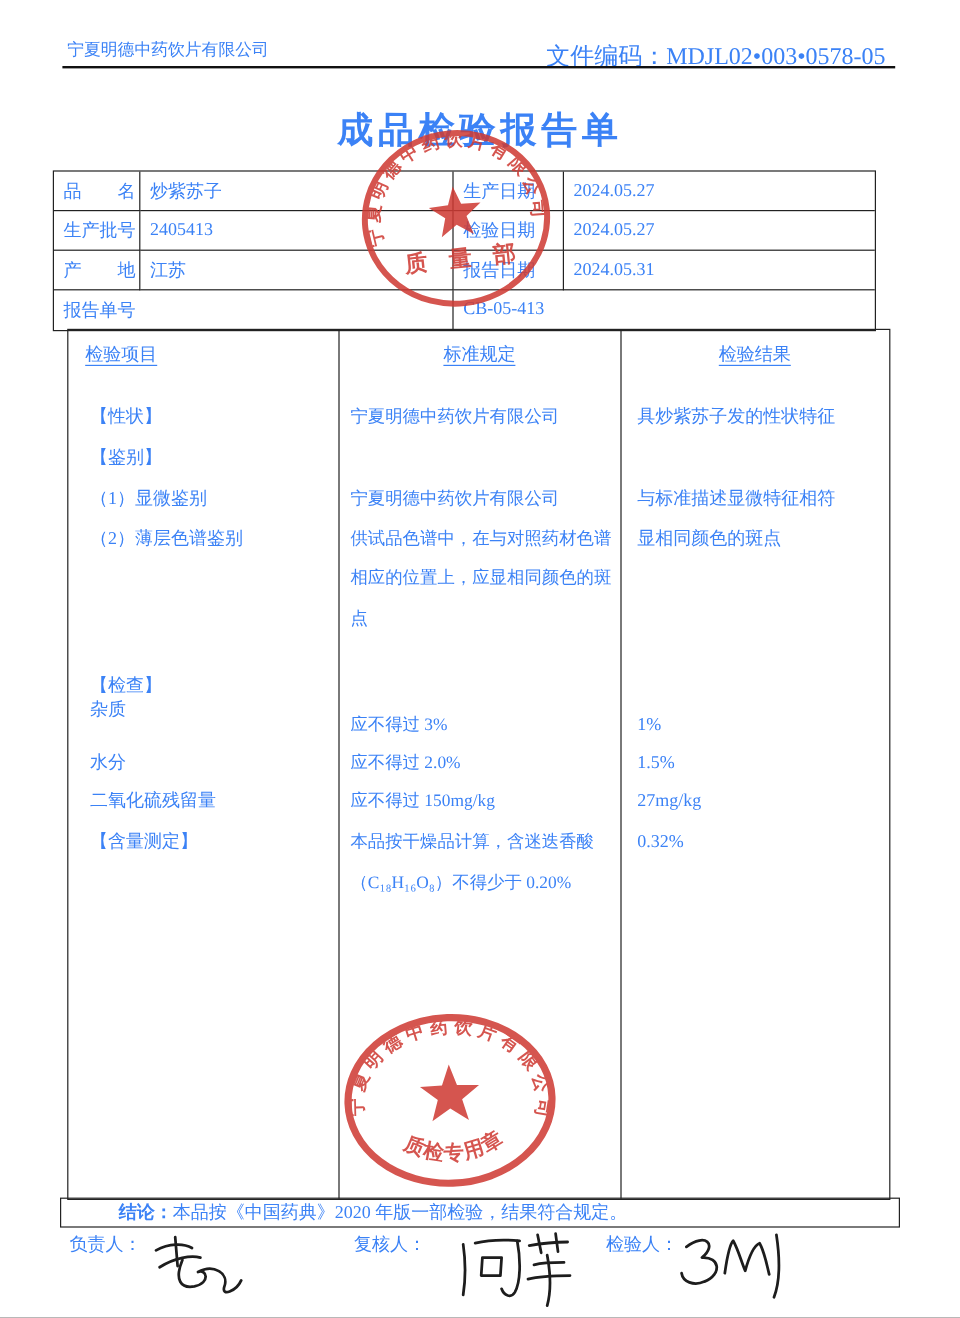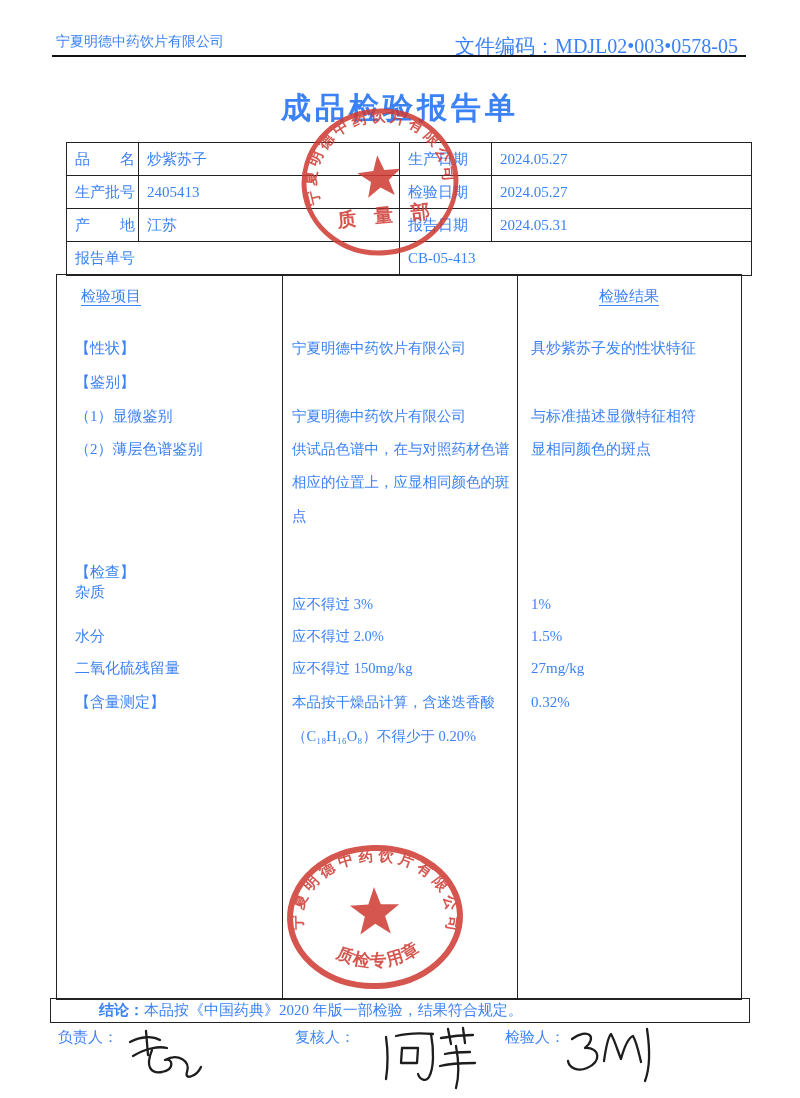--- a/index.html
+++ b/index.html
@@ -6,40 +6,40 @@
   .page{position:relative;width:800px;height:1098px;background:#ffffff;margin:0 auto;
         font-family:"Liberation Serif","DejaVu Serif",serif;color:#3b82f6;overflow:hidden;}
   
   .hdr-company{position:absolute;left:56px;top:33px;font-size:14px;}
   .hdr-code{position:absolute;right:62px;top:33px;font-size:20px;}
   .hdr-rule{position:absolute;left:52px;top:55px;width:694px;height:2px;background:#111;}
   
   .title{position:absolute;left:0;top:88px;width:100%;text-align:center;
          font-size:30px;font-weight:bold;letter-spacing:4px;z-index:3;}
   
-  .info-table{position:absolute;left:66px;top:142px;width:684px;height:132px;
+  .info-table{position:absolute;left:44px;top:142px;width:684px;height:132px;
               border:1px solid #222;display:grid;
               grid-template-columns:72px 261px 92px auto;
               grid-template-rows:repeat(4,1fr);font-size:15px;z-index:1;}
   .ic{border-right:1px solid #222;border-bottom:1px solid #222;display:flex;
       align-items:center;padding-left:8px;white-space:nowrap;overflow:visible;}
   .ic.last-col{border-right:none;}
   .ic.last-row{border-bottom:none;}
   .ic.span2a{grid-column:1 / span 2;}
   .ic.span2b{grid-column:3 / span 2;}
   
   .main-table{position:absolute;left:56px;top:274px;width:684px;height:724px;
               border:1px solid #222;font-size:15px;z-index:1;}
   .mcol{position:absolute;top:0;bottom:0;}
   .mcol1{left:0;width:225px;border-right:1px solid #222;}
   .mcol2{left:225px;width:235px;border-right:1px solid #222;}
   .mcol3{left:460px;width:224px;}
   .mhead{position:absolute;top:10px;height:22px;line-height:22px;text-decoration:underline;
          text-underline-offset:4px;}
-  .mhead.c1{left:24px;}
+  .mhead.c1{left:14px;}
   .mhead.center{left:0;right:0;text-align:center;}
   .ml{position:absolute;height:22px;line-height:22px;white-space:nowrap;}
   .mcol1 .ml{left:18px;}
   .mcol2 .ml{left:10px;font-size:14.5px;}
   .mcol3 .ml{left:14px;}
   
   .conclusion{position:absolute;left:50px;top:998px;width:700px;height:25px;
               border:1px solid #222;display:flex;align-items:center;
               padding-left:8px;box-sizing:border-box;font-size:15px;z-index:1;}
   .conclusion b{font-weight:bold;margin-left:40px;}
@@ -89,20 +89,21 @@
       <div class="ml" style="top:96px">【鉴别】</div>
       <div class="ml" style="top:130px">（1）显微鉴别</div>
       <div class="ml" style="top:163px">（2）薄层色谱鉴别</div>
       <div class="ml" style="top:286px">【检查】</div>
       <div class="ml" style="top:306px">杂质</div>
       <div class="ml" style="top:350px">水分</div>
       <div class="ml" style="top:382px">二氧化硫残留量</div>
       <div class="ml" style="top:416px">【含量测定】</div>
     </div>
     <div class="mcol mcol2">
+      <div class="mhead center">标准规定</div>
       <div class="ml" style="top:62px">宁夏明德中药饮片有限公司</div>
       <div class="ml" style="top:130px">宁夏明德中药饮片有限公司</div>
       <div class="ml" style="top:163px">供试品色谱中，在与对照药材色谱</div>
       <div class="ml" style="top:196px">相应的位置上，应显相同颜色的斑</div>
       <div class="ml" style="top:230px">点</div>
       <div class="ml" style="top:318px">应不得过 3%</div>
       <div class="ml" style="top:350px">应不得过 2.0%</div>
       <div class="ml" style="top:382px">应不得过 150mg/kg</div>
       <div class="ml" style="top:416px">本品按干燥品计算，含迷迭香酸</div>
       <div class="ml" style="top:450px">（C₁₈H₁₆O₈）不得少于 0.20%</div>

